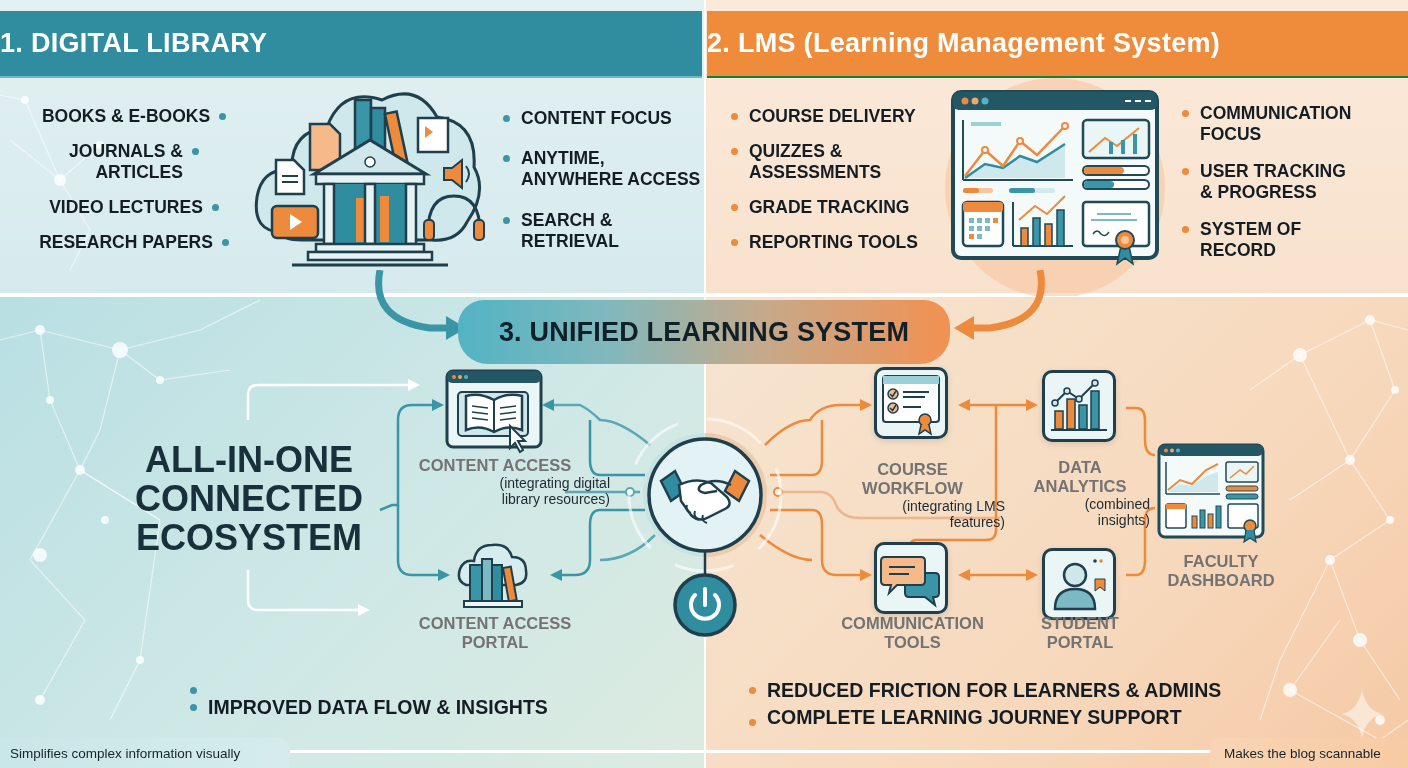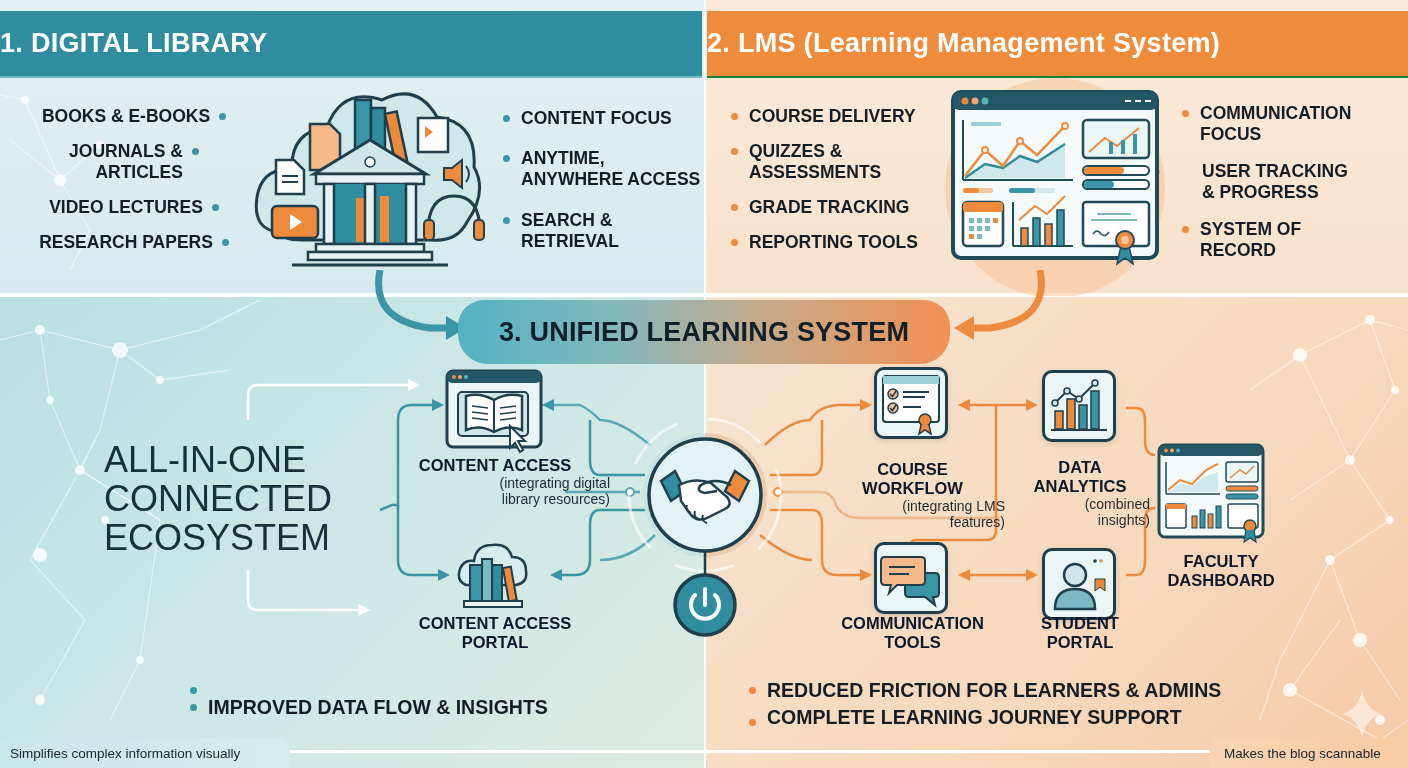--- a/index.html
+++ b/index.html
@@ -52,34 +52,34 @@
     left: 458px; top: 300px; width: 492px; height: 64px;
     border-radius: 26px 26px 30px 30px;
     background: linear-gradient(90deg, #53b3c3 0%, #7fb8bd 30%, #c6a98a 62%, #f29152 100%);
     display: flex; align-items: center; justify-content: center;
     font-family: "Liberation Sans", sans-serif; font-weight: bold;
     font-size: 27px; color: #102029; letter-spacing: 0.2px;
   }
 
   
   .aio {
-    left: 104px; top: 440px; width: 290px; 
-    font-family: "Liberation Sans", sans-serif; font-weight: normal;
+    left: 104px; top: 440px; width: 290px; text-align: center;
+    font-family: "Liberation Sans", sans-serif; font-weight: bold;
     font-size: 36px; line-height: 39px; color: #17303a;
   }
 
   
   .node-icon {
     width: 74px; height: 72px; border-radius: 10px;
     border: 3px solid #1f3f4c; background: #eaf5f6;
     box-shadow: 0 2px 6px rgba(0,0,0,0.12);
   }
   .node-label {
     font-family: "Liberation Sans", sans-serif; font-weight: bold;
-    font-size: 16.5px; line-height: 19px; text-align: center; color: #0f172a;
+    font-size: 16.5px; line-height: 19px; text-align: center; color: #737373;
   }
   .node-sub {
     font-family: "Liberation Sans", sans-serif; font-size: 14px;
     line-height: 16px; text-align: right; color: #1d2a31;
   }
 
   
   .bottom-list { font-family: "Liberation Sans", sans-serif; font-weight: bold;
     font-size: 19.5px; line-height: 27px; color: #141d24; }
 
@@ -244,21 +244,21 @@
     <span class="dot orange"></span>
       <span>REPORTING TOOLS</span>
   </div>
 </div>
 
 <div class="list">
   <div class="li left-al" style="left:1182px; top:103px;">
     <span class="dot orange"></span>
       <span><span>COMMUNICATION</span><br><span>FOCUS</span></span>
   </div>
-  <div class="li left-al" style="left:1153px; top:161px;gap:31px;">
+  <div class="li left-al" style="left:1182px; top:161px;">
     <span class="dot orange"></span>
       <span><span>USER TRACKING</span><br><span>&amp; PROGRESS</span></span>
   </div>
   <div class="li left-al" style="left:1182px; top:219px;">
     <span class="dot orange"></span>
       <span><span>SYSTEM OF</span><br><span>RECORD</span></span>
   </div>
 </div>
 
 <svg class="abs" style="left:925px; top:68px;" width="260" height="228" viewBox="0 0 260 228">

